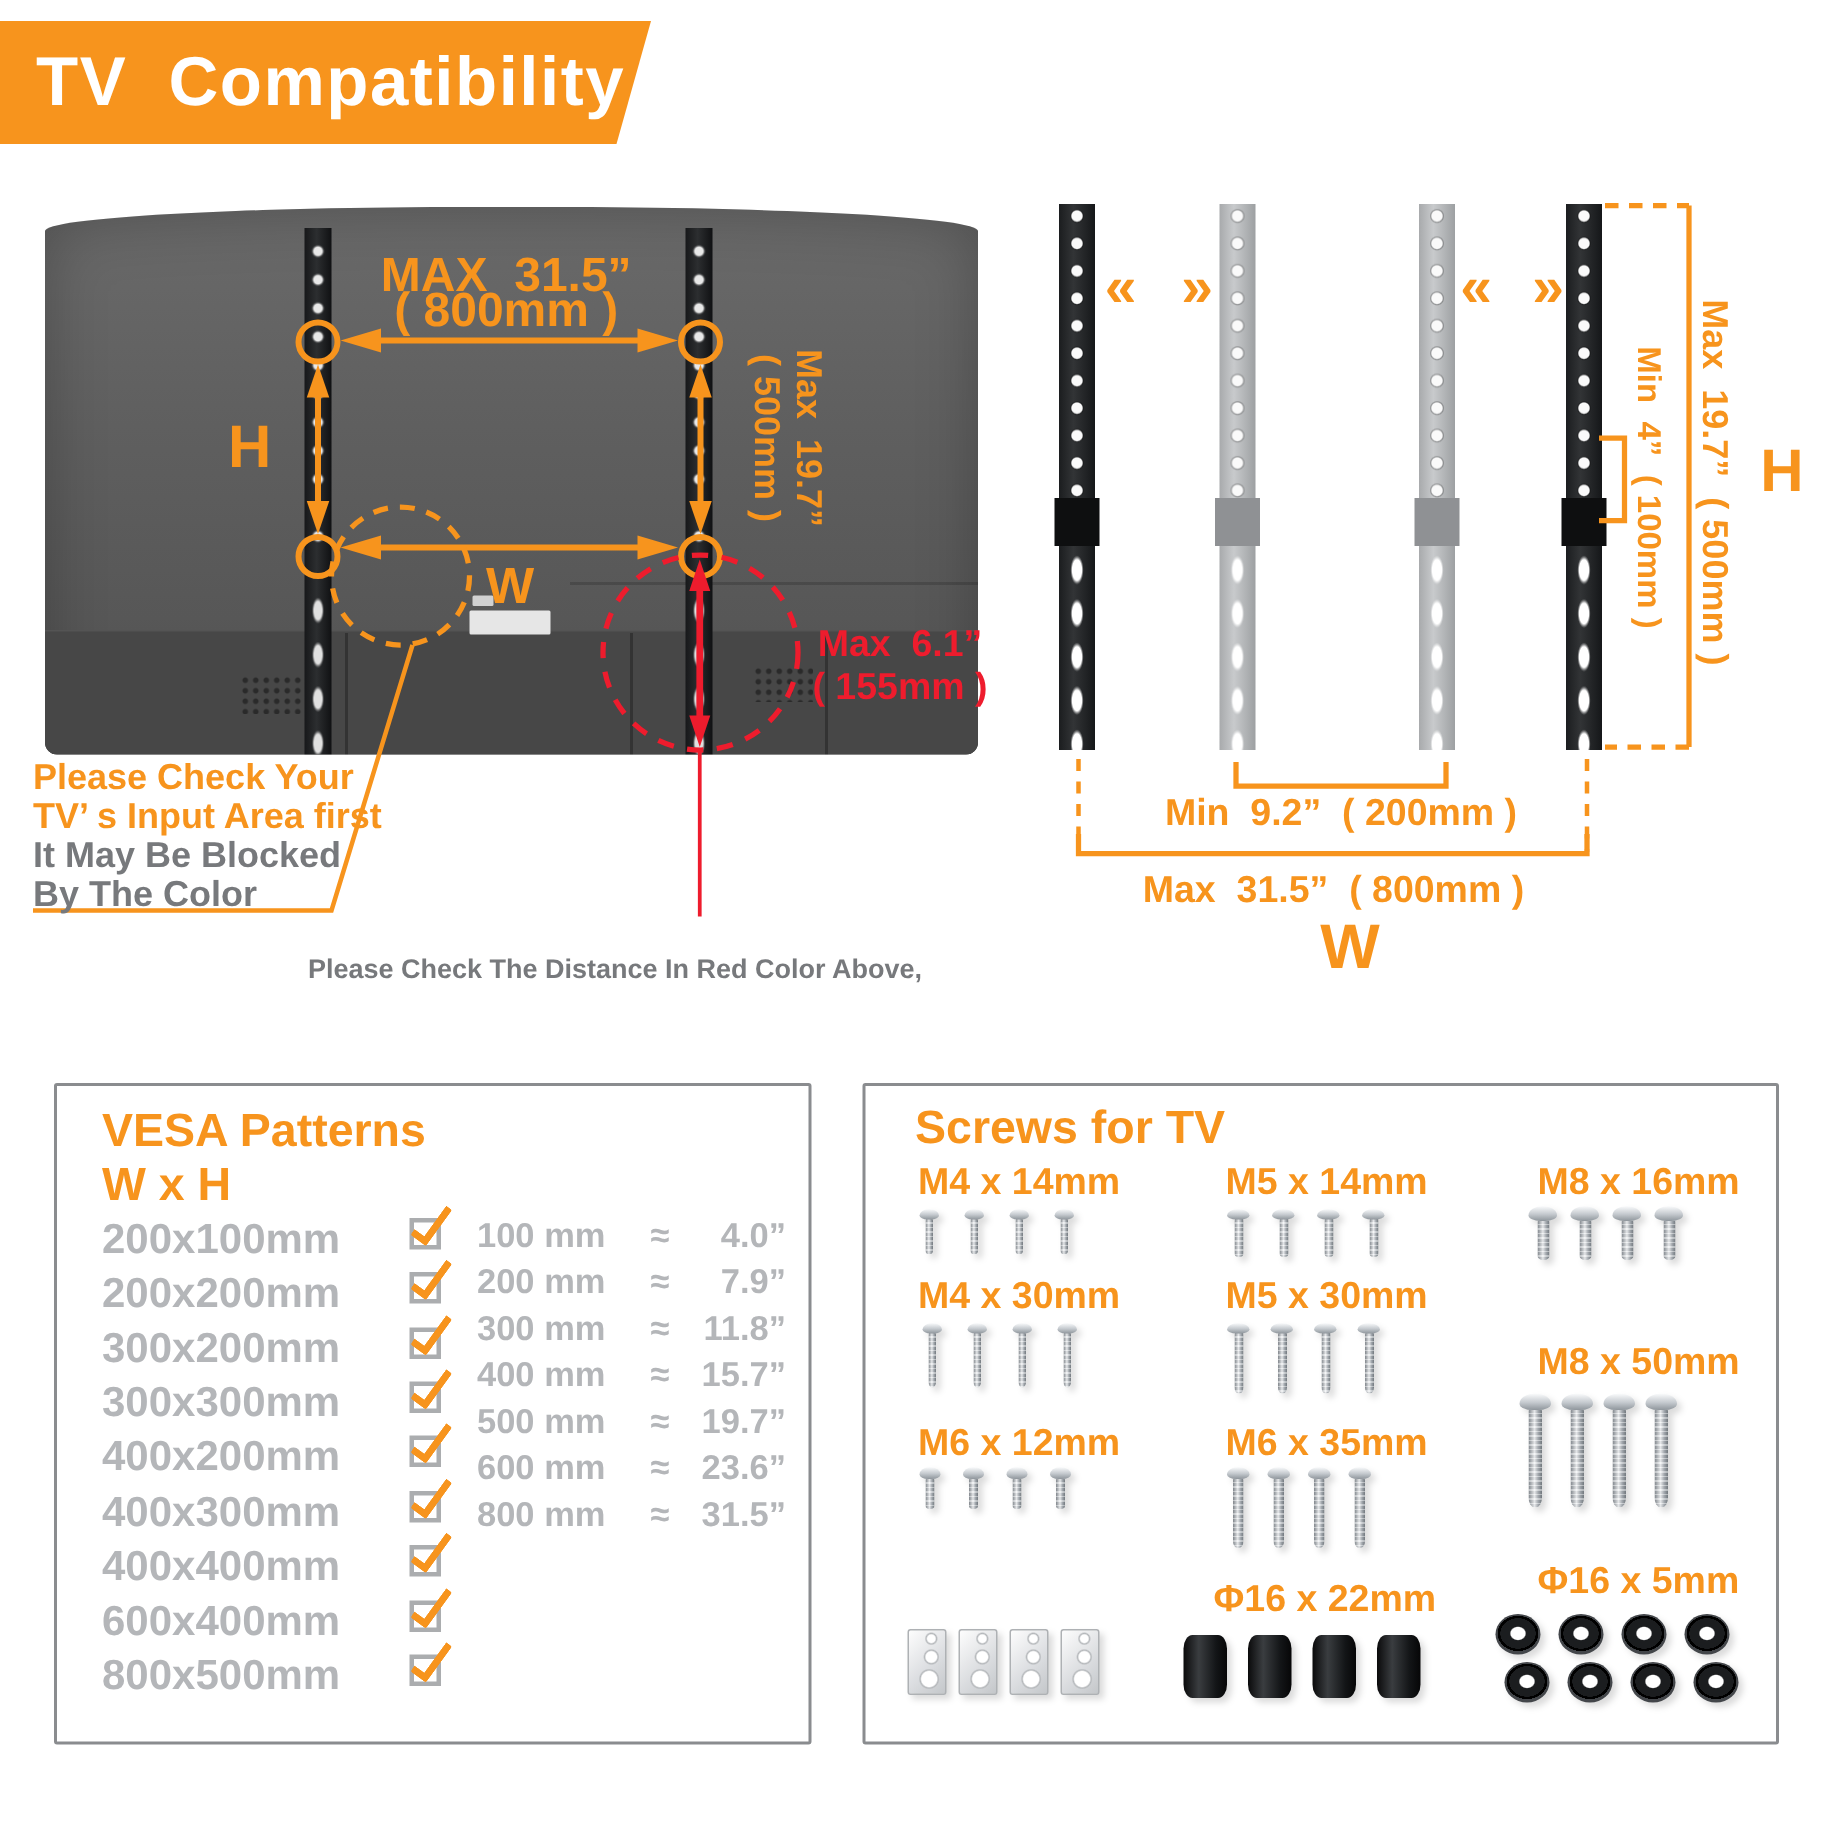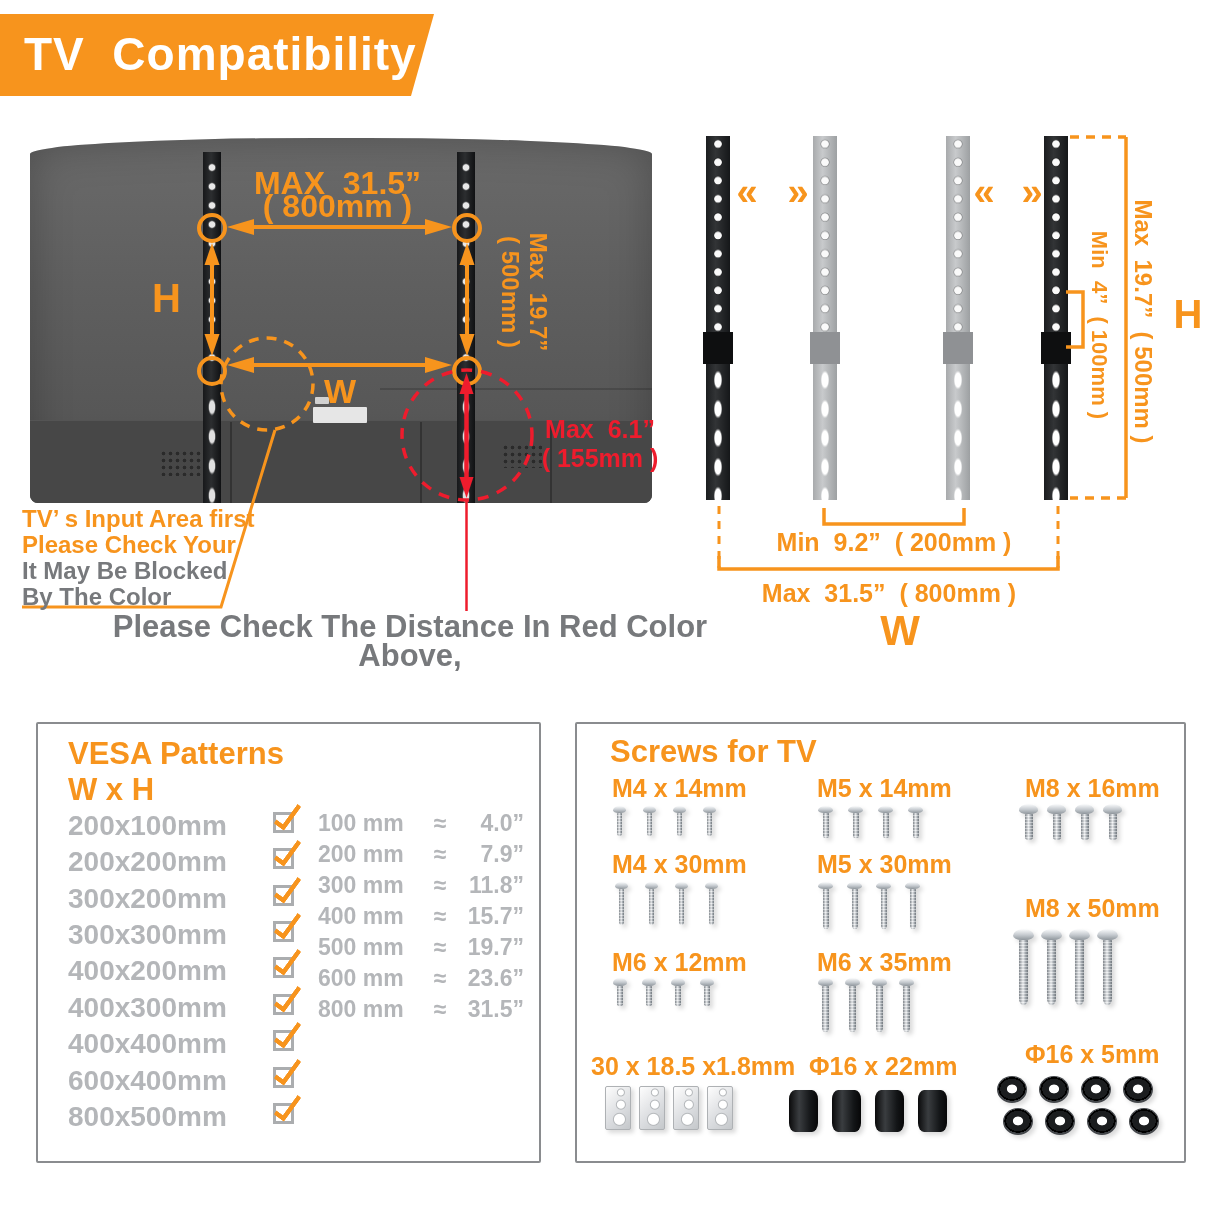--- a/index.html
+++ b/index.html
@@ -219,27 +219,27 @@
   <div class="pre">Max  19.7”</div>
   <div class="pre">( 500mm )</div>
 </div>
 <div class="abs orange center" style="left:310px;top:372px;width:60px;font-size:34px">W</div>
 <div class="abs red center" style="left:525px;top:415px;width:150px;font-size:25px;line-height:29px">
   <div class="pre">Max  6.1”</div>
   <div class="pre">( 155mm )</div>
 </div>
 
 <div class="abs" style="left:22px;top:506px;font-size:24px;line-height:26px">
+  <div class="orange pre">Please Check Your</div>
   <div class="orange pre">TV’ s Input Area first</div>
-  <div class="orange pre">Please Check Your</div>
   <div class="gray pre">It May Be Blocked</div>
   <div class="gray pre">By The Color</div>
 </div>
 
-<div class="abs center" style="left:105px;top:612px;width:610px;font-size:31px;line-height:29px">
+<div class="abs center" style="left:105px;top:632px;width:610px;font-size:18px;line-height:29px">
   <div class="gray">Please Check The Distance In Red Color Above,</div>
 </div>
 
 <div class="abs orange center rot pre" style="left:1004px;top:312px;width:190px;height:26px;font-size:22px">Min  4”  ( 100mm )</div>
 <div class="abs orange center rot pre" style="left:1025px;top:303px;width:235px;height:28px;font-size:24px">Max  19.7”  ( 500mm )</div>
 <div class="abs orange center" style="left:1166px;top:292px;width:44px;font-size:40px">H</div>
 <div class="abs orange center pre" style="left:744px;top:528px;width:300px;font-size:25px">Min  9.2”  ( 200mm )</div>
 <div class="abs orange center pre" style="left:708px;top:579px;width:362px;font-size:25px">Max  31.5”  ( 800mm )</div>
 <div class="abs orange center" style="left:872px;top:607px;width:56px;font-size:42px">W</div>
 
@@ -440,21 +440,20 @@
     <div class="screw sz-m6-35">
         <div class="screw-head"></div>
         <div class="screw-shaft"></div>
       </div>
     <div class="screw sz-m6-35">
         <div class="screw-head"></div>
         <div class="screw-shaft"></div>
       </div>
   </div>
 
-  <div class="abs g-label" style="left:14px;top:328px">30 x 18.5 x1.8mm</div>
   <div class="abs items" style="left:28px;top:362px;gap:8px">
     <div class="plate"></div>
     <div class="plate"></div>
     <div class="plate"></div>
     <div class="plate"></div>
   </div>
 
   <div class="abs g-label" style="left:232px;top:328px">Φ16 x 22mm</div>
   <div class="abs items" style="left:212px;top:366px;gap:14px">
     <div class="spacer"></div>

